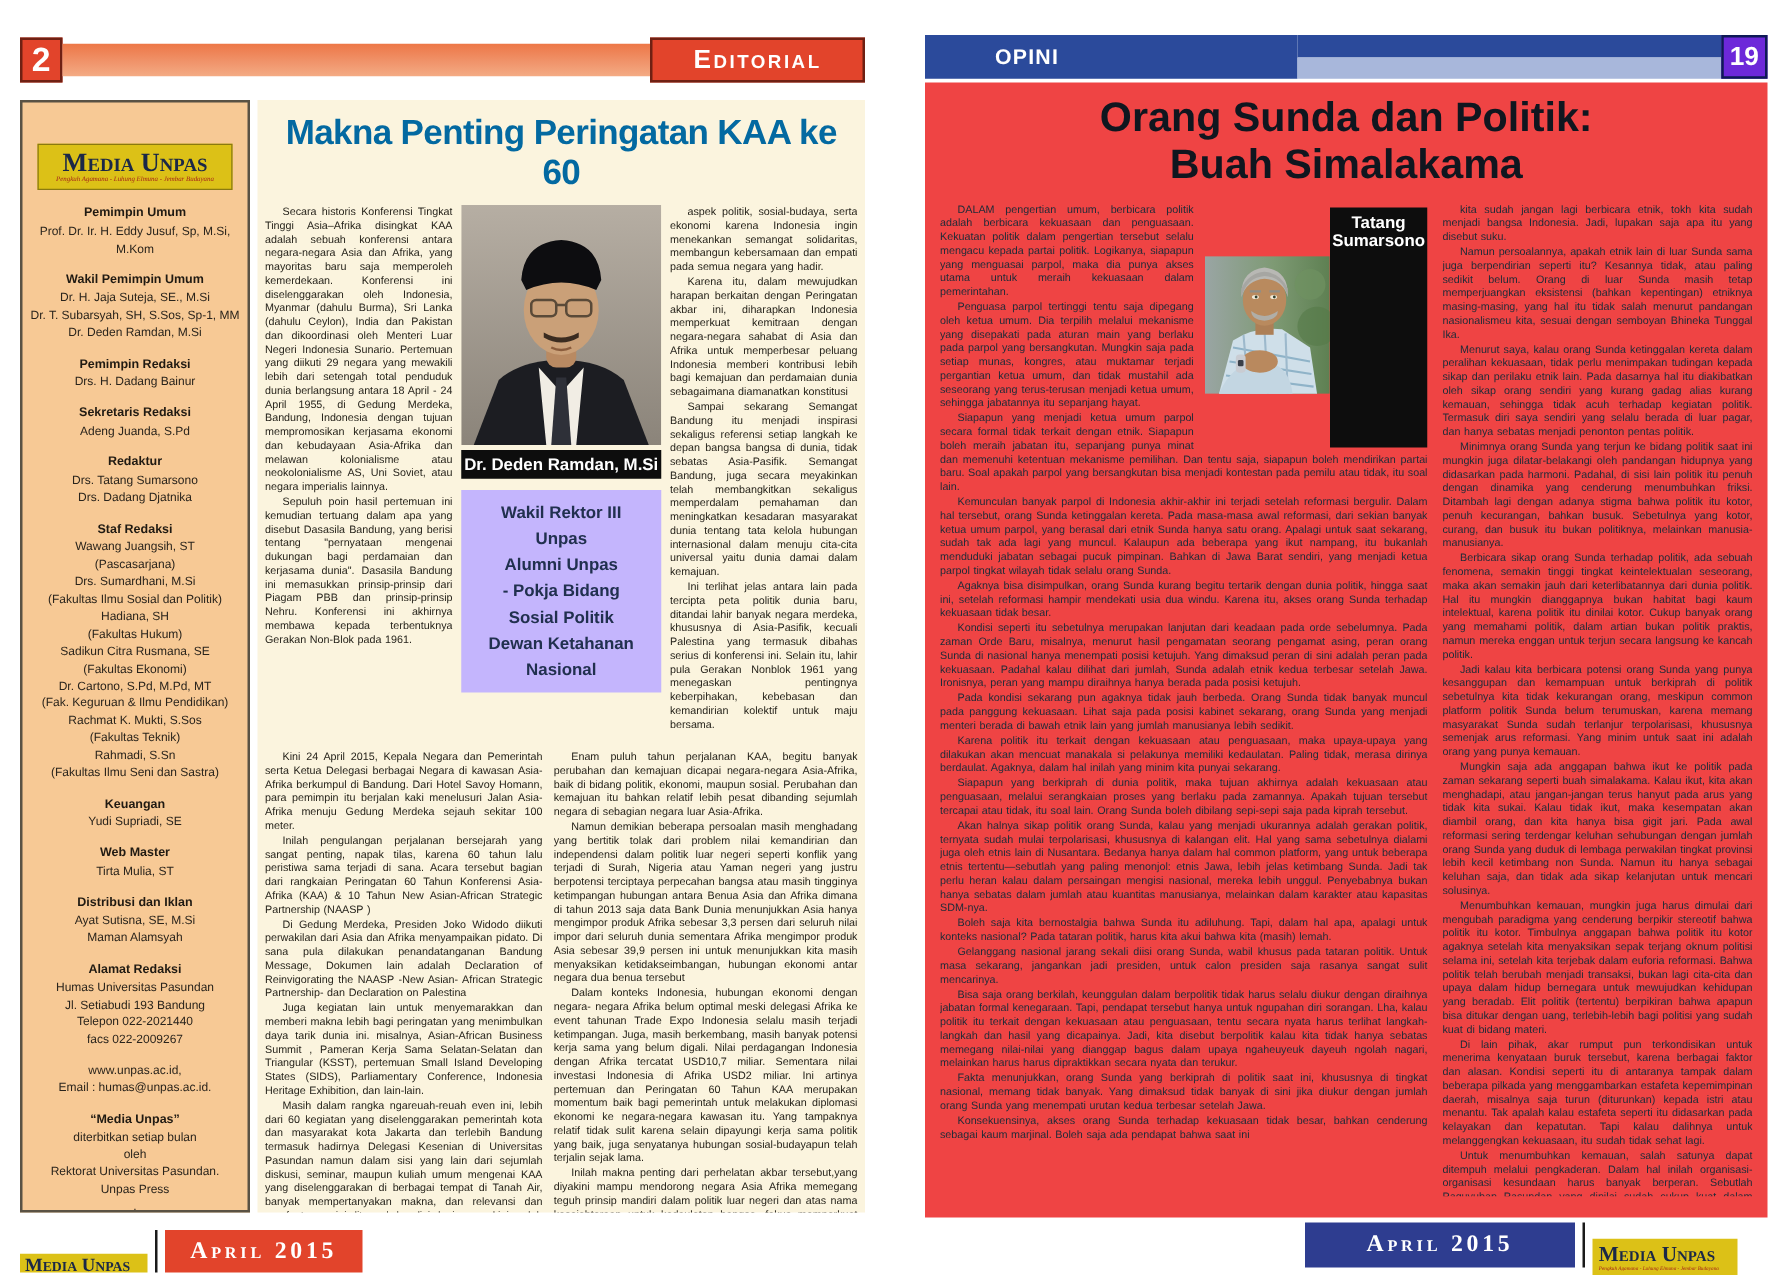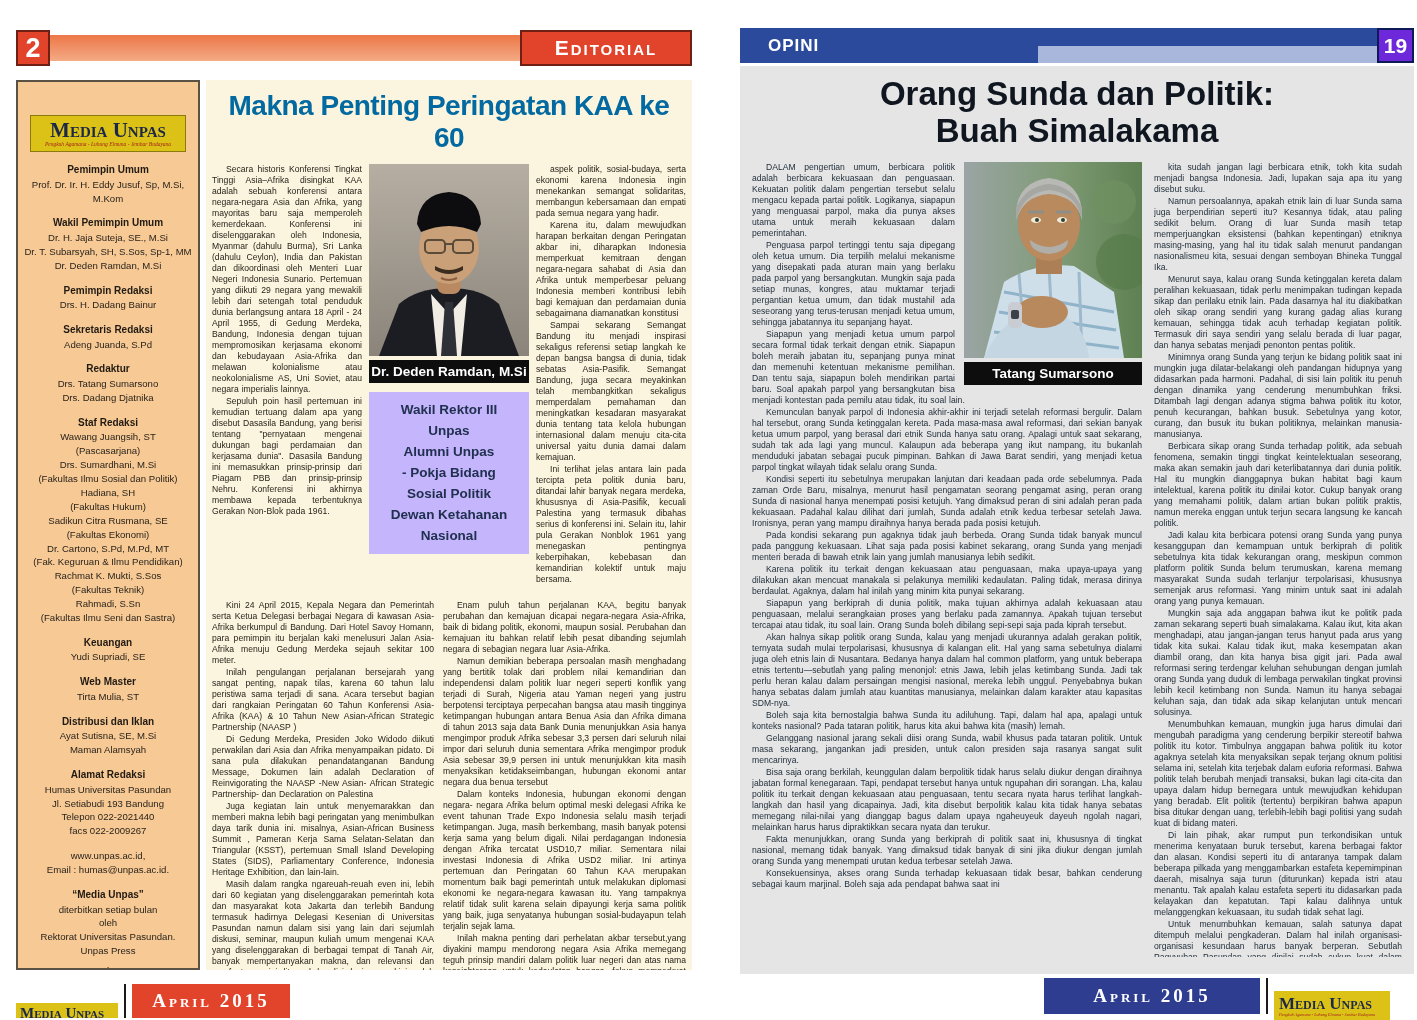--- a/index.html
+++ b/index.html
@@ -75,42 +75,42 @@
   .issue-bar {
     display:flex; align-items:center; justify-content:center;
     font-family:"Liberation Serif", serif; font-variant:small-caps; font-weight:bold;
     color:#ffffff; letter-spacing:3px;
   }
   #lp-footer .issue-bar { width:158px; background:#e2442b; font-size:19px; }
   
   #rp-header { position:absolute; left:740px; top:28px; width:674px; height:35px; display:flex; }
   .rp-opini {
     width:298px; background:#2b4a9b; color:#ffffff; font-weight:bold; font-size:17px;
-    letter-spacing:1px; display:flex; align-items:center; padding-left:28px;
+    letter-spacing:1px; display:flex; align-items:center; padding-left:56px;
   }
   .rp-mid { flex:1; display:flex; flex-direction:column; }
   .rp-mid-top { height:50%; background:#2b4a9b; }
   .rp-mid-bottom { height:50%; background:#a8b7db; }
   .rp-num {
     width:37px; background:#6d28d9; border:2px solid #0e1a56; color:#fff;
     font-weight:bold; font-size:21px; display:flex; align-items:center; justify-content:center;
   }
   #rp-body {
     position:absolute; left:740px; top:66px; width:674px; height:908px;
-    background:#e5e5e5; padding:10px 12px 8px 12px; overflow:hidden;
+    background:#ef4444; padding:10px 12px 8px 12px; overflow:hidden;
   }
   .rp-title {
     text-align:center; font-weight:bold; font-size:33px; line-height:1.12;
     color:#10161f; margin-bottom:12px;
   }
   #rp-content { display:flex; gap:12px; height:795px; overflow:hidden; }
   .rp-left { flex:1; overflow:hidden; }
   .rp-right { width:248px; overflow:hidden; }
   .rp-left p, .rp-right p { color:#1d2b38; }
-  .photo-float { float:right; width:178px; margin:0 0 4px 9px; display:flex; flex-direction:column; }
+  .photo-float { float:right; width:178px; margin:0 0 4px 9px; display:flex; flex-direction:row; }
   .role-box-right {
     background:#8fa6d9; color:#162040; font-weight:bold; font-size:13.5px;
     text-align:center; line-height:1.55; padding:7px 2px; margin-top:9px;
   }
   #rp-footer { position:absolute; left:1044px; top:978px; height:36px; display:flex; align-items:stretch; }
   #rp-footer .issue-bar { width:216px; background:#2e3d90; font-size:19px; }
   #rp-footer .logo-box { width:116px; padding:4px 5px 3px 5px; border:none; align-self:center; }
   #rp-footer .logo-title { font-size:17px; }
   #rp-footer .logo-tagline { font-size:4.2px; }
   svg { display:block; }
@@ -312,20 +312,21 @@
 
             <path d="M66 78 Q85 92 104 78 Q104 90 85 92 Q66 90 66 78 Z" fill="#b0aea8"></path>
           </svg>
           <div class="caption-bar">Tatang Sumarsono</div>
         </div>
         <div>
             <p>DALAM pengertian umum, berbicara politik adalah berbicara kekuasaan dan penguasaan. Kekuatan politik dalam pengertian tersebut selalu mengacu kepada partai politik. Logikanya, siapapun yang menguasai parpol, maka dia punya akses utama untuk meraih kekuasaan dalam pemerintahan.</p>
             <p>Penguasa parpol tertinggi tentu saja dipegang oleh ketua umum. Dia terpilih melalui mekanisme yang disepakati pada aturan main yang berlaku pada parpol yang bersangkutan. Mungkin saja pada setiap munas, kongres, atau muktamar terjadi pergantian ketua umum, dan tidak mustahil ada seseorang yang terus-terusan menjadi ketua umum, sehingga jabatannya itu sepanjang hayat.</p>
             <p>Siapapun yang menjadi ketua umum parpol secara formal tidak terkait dengan etnik. Siapapun boleh meraih jabatan itu, sepanjang punya minat dan memenuhi ketentuan mekanisme pemilihan. Dan tentu saja, siapapun boleh mendirikan partai baru. Soal apakah parpol yang bersangkutan bisa menjadi kontestan pada pemilu atau tidak, itu soal lain.</p>
             <p>Kemunculan banyak parpol di Indonesia akhir-akhir ini terjadi setelah reformasi bergulir. Dalam hal tersebut, orang Sunda ketinggalan kereta. Pada masa-masa awal reformasi, dari sekian banyak ketua umum parpol, yang berasal dari etnik Sunda hanya satu orang. Apalagi untuk saat sekarang, sudah tak ada lagi yang muncul. Kalaupun ada beberapa yang ikut nampang, itu bukanlah menduduki jabatan sebagai pucuk pimpinan. Bahkan di Jawa Barat sendiri, yang menjadi ketua parpol tingkat wilayah tidak selalu orang Sunda.</p>
+            <p>Agaknya bisa disimpulkan, orang Sunda kurang begitu tertarik dengan dunia politik, hingga saat ini, setelah reformasi hampir mendekati usia dua windu. Karena itu, akses orang Sunda terhadap kekuasaan tidak besar.</p>
             <p>Kondisi seperti itu sebetulnya merupakan lanjutan dari keadaan pada orde sebelumnya. Pada zaman Orde Baru, misalnya, menurut hasil pengamatan seorang pengamat asing, peran orang Sunda di nasional hanya menempati posisi ketujuh. Yang dimaksud peran di sini adalah peran pada kekuasaan. Padahal kalau dilihat dari jumlah, Sunda adalah etnik kedua terbesar setelah Jawa. Ironisnya, peran yang mampu diraihnya hanya berada pada posisi ketujuh.</p>
             <p>Pada kondisi sekarang pun agaknya tidak jauh berbeda. Orang Sunda tidak banyak muncul pada panggung kekuasaan. Lihat saja pada posisi kabinet sekarang, orang Sunda yang menjadi menteri berada di bawah etnik lain yang jumlah manusianya lebih sedikit.</p>
             <p>Karena politik itu terkait dengan kekuasaan atau penguasaan, maka upaya-upaya yang dilakukan akan mencuat manakala si pelakunya memiliki kedaulatan. Paling tidak, merasa dirinya berdaulat. Agaknya, dalam hal inilah yang minim kita punyai sekarang.</p>
             <p>Siapapun yang berkiprah di dunia politik, maka tujuan akhirnya adalah kekuasaan atau penguasaan, melalui serangkaian proses yang berlaku pada zamannya. Apakah tujuan tersebut tercapai atau tidak, itu soal lain. Orang Sunda boleh dibilang sepi-sepi saja pada kiprah tersebut.</p>
             <p>Akan halnya sikap politik orang Sunda, kalau yang menjadi ukurannya adalah gerakan politik, ternyata sudah mulai terpolarisasi, khususnya di kalangan elit. Hal yang sama sebetulnya dialami juga oleh etnis lain di Nusantara. Bedanya hanya dalam hal common platform, yang untuk beberapa etnis tertentu—sebutlah yang paling menonjol: etnis Jawa, lebih jelas ketimbang Sunda. Jadi tak perlu heran kalau dalam persaingan mengisi nasional, mereka lebih unggul. Penyebabnya bukan hanya sebatas dalam jumlah atau kuantitas manusianya, melainkan dalam karakter atau kapasitas SDM-nya.</p>
             <p>Boleh saja kita bernostalgia bahwa Sunda itu adiluhung. Tapi, dalam hal apa, apalagi untuk konteks nasional? Pada tataran politik, harus kita akui bahwa kita (masih) lemah.</p>
             <p>Gelanggang nasional jarang sekali diisi orang Sunda, wabil khusus pada tataran politik. Untuk masa sekarang, jangankan jadi presiden, untuk calon presiden saja rasanya sangat sulit mencarinya.</p>
             <p>Bisa saja orang berkilah, keunggulan dalam berpolitik tidak harus selalu diukur dengan diraihnya jabatan formal kenegaraan. Tapi, pendapat tersebut hanya untuk  ngupahan diri sorangan. Lha, kalau politik itu terkait dengan kekuasaan atau penguasaan, tentu secara nyata harus terlihat langkah-langkah dan hasil yang dicapainya. Jadi, kita disebut berpolitik kalau kita tidak hanya sebatas memegang nilai-nilai yang dianggap bagus dalam upaya ngaheuyeuk dayeuh ngolah nagari, melainkan harus harus dipraktikkan secara nyata dan terukur.</p>
             <p>Fakta menunjukkan, orang Sunda yang berkiprah di politik saat ini, khususnya di tingkat nasional, memang tidak banyak. Yang dimaksud tidak banyak di sini jika diukur dengan jumlah orang Sunda yang menempati urutan kedua terbesar setelah Jawa.</p>
             <p>Konsekuensinya, akses orang Sunda terhadap kekuasaan tidak besar, bahkan cenderung sebagai kaum marjinal. Boleh saja ada pendapat bahwa saat ini</p>

